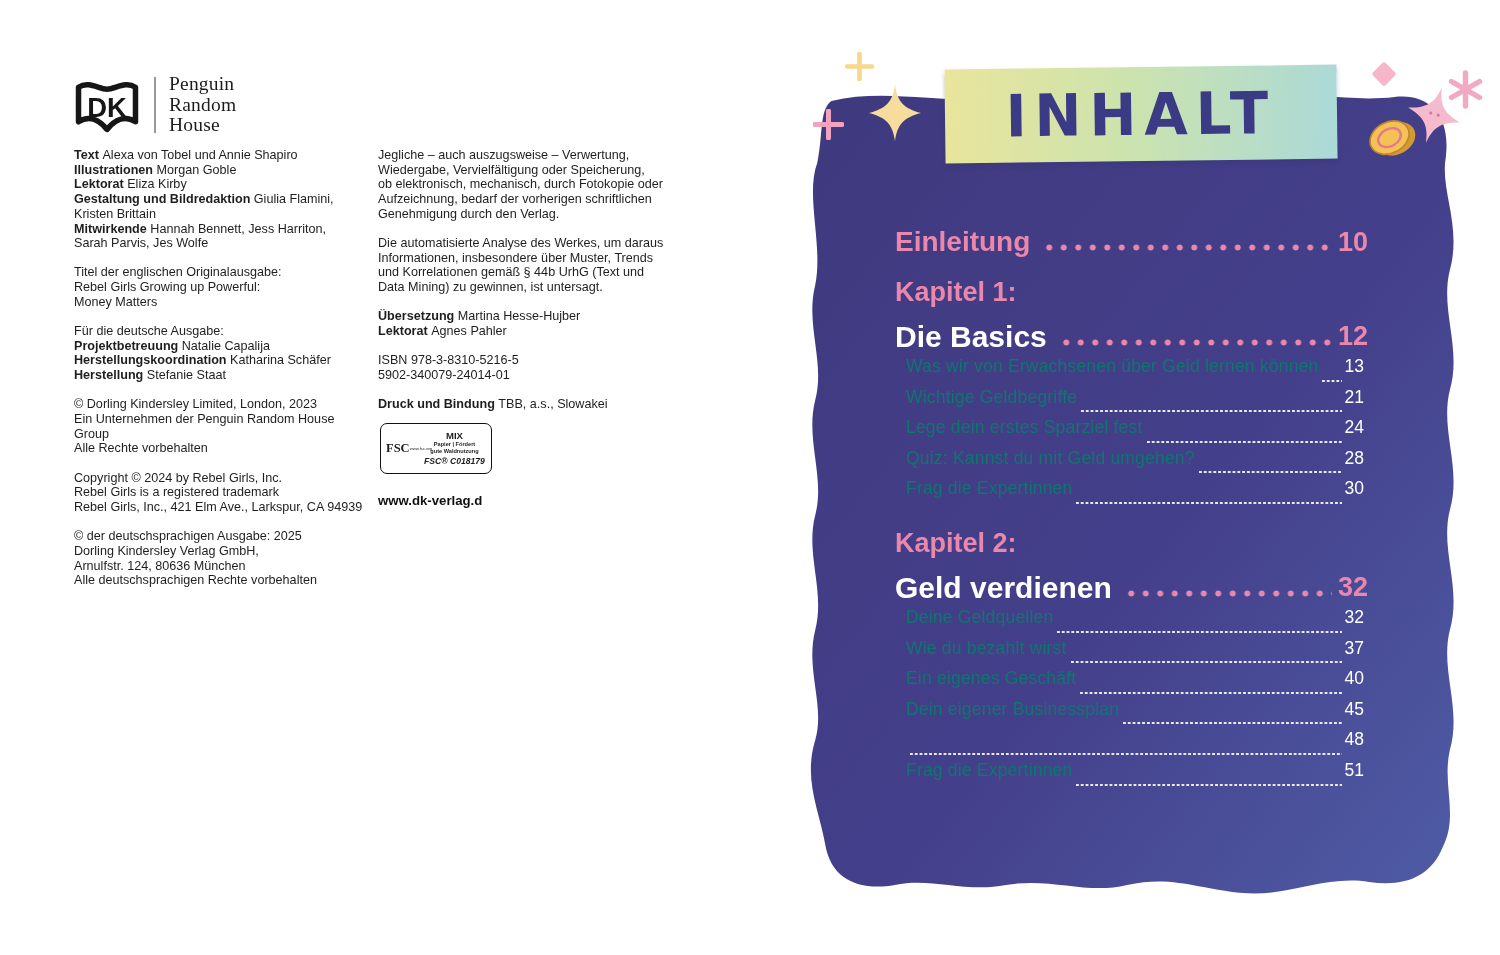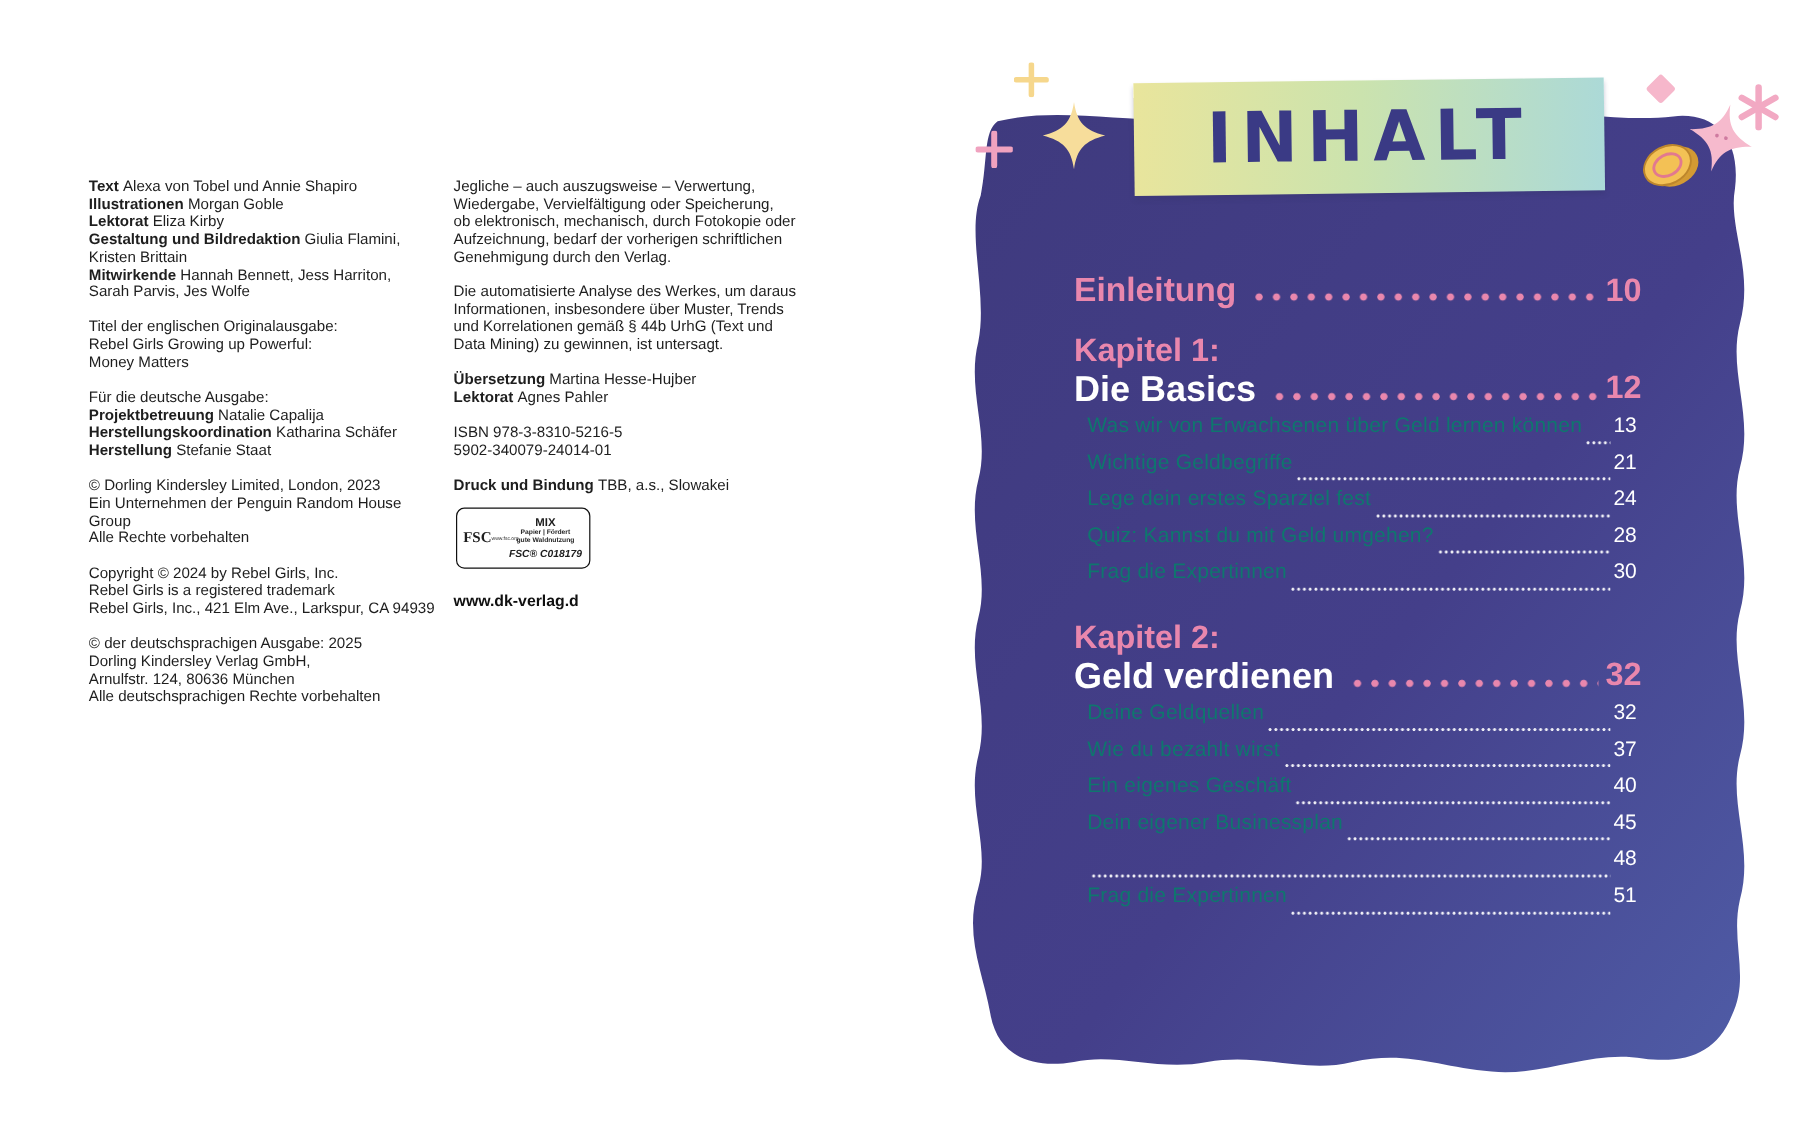--- a/index.html
+++ b/index.html
@@ -54,38 +54,50 @@
   .toc{position:absolute;left:895px;top:225px;width:473px;z-index:2;}
   .toc-main{display:flex;align-items:baseline;margin-top:16px;}
   .toc-main:first-child{margin-top:0;}
   .toc-main-label{font-size:28px;font-weight:800;color:var(--pink);line-height:33px;}
   .toc-main-page{font-size:27px;font-weight:800;color:var(--pink);}
   .lead-main{flex:1;align-self:stretch;margin:0 6px 0 10px;
     background-image:radial-gradient(circle,var(--pink) 2.7px,transparent 3.3px);
     background-size:14.5px 7px;background-repeat:repeat-x;
     background-position:left 2px bottom 7px;}
   .toc-kicker{font-size:27px;font-weight:800;color:var(--pink);margin-top:19px;line-height:30px;}
-  .toc-chapter-row{display:flex;align-items:flex-start;margin-top:1px;}
+  .toc-chapter-row{display:flex;align-items:center;margin-top:13px;}
   .toc-chapter-label{font-size:30px;font-weight:800;color:#fff;line-height:33px;}
   .toc-subs{margin-top:3px;}
   .toc-sub{display:flex;align-items:baseline;height:30.6px;padding-left:11px;}
   .toc-sub-label{font-size:17.5px;color:#0f766e;letter-spacing:.2px;white-space:nowrap;}
   .toc-sub-page{font-size:17.5px;color:#fff;padding-right:4px;}
   .lead-sub{flex:1;align-self:stretch;margin:0 3px;min-width:12px;
     background-image:radial-gradient(circle,rgba(255,255,255,.92) 1.05px,transparent 1.5px);
     background-size:4.8px 4px;background-repeat:repeat-x;
     background-position:left bottom 4px;}
 
   .dec{position:absolute;z-index:4;}
 </style>
 </head>
 <body>
 
 <div class="page">
 
+  <div class="brand">
+    <svg class="dk-svg" width="66" height="58" viewBox="0 0 64 57">
+      <path d="M4,11 C14,4.5 24,13 32,13 C40,13 50,4.5 60,11 L60,45 C50,38.5 40,42.5 32,52.5 C24,42.5 14,38.5 4,45 Z" fill="#ffffff" stroke="#161616" stroke-width="5.4" stroke-linejoin="round"></path>
+      <text x="32" y="40" text-anchor="middle" font-family="Liberation Sans, sans-serif" font-weight="700" font-size="27" fill="#161616">DK</text>
+    </svg>
+    <div class="brand-divider"></div>
+    <div>
+      <div class="prh-line">Penguin</div>
+      <div class="prh-line">Random</div>
+      <div class="prh-line">House</div>
+    </div>
+  </div>
 
   <div class="col col1" id="col1">
       <div class="block">
         <div class="line"><span class="bold">Text</span><span>Alexa von Tobel und Annie Shapiro</span></div>
         <div class="line"><span class="bold">Illustrationen</span><span>Morgan Goble</span></div>
         <div class="line"><span class="bold">Lektorat</span><span>Eliza Kirby</span></div>
         <div class="line"><span class="bold">Gestaltung und Bildredaktion</span><span>Giulia Flamini,</span></div>
         <div class="line"><span>Kristen Brittain</span></div>
         <div class="line"><span class="bold">Mitwirkende</span><span>Hannah Bennett, Jess Harriton,</span></div>
         <div class="line"><span>Sarah Parvis, Jes Wolfe</span></div>

